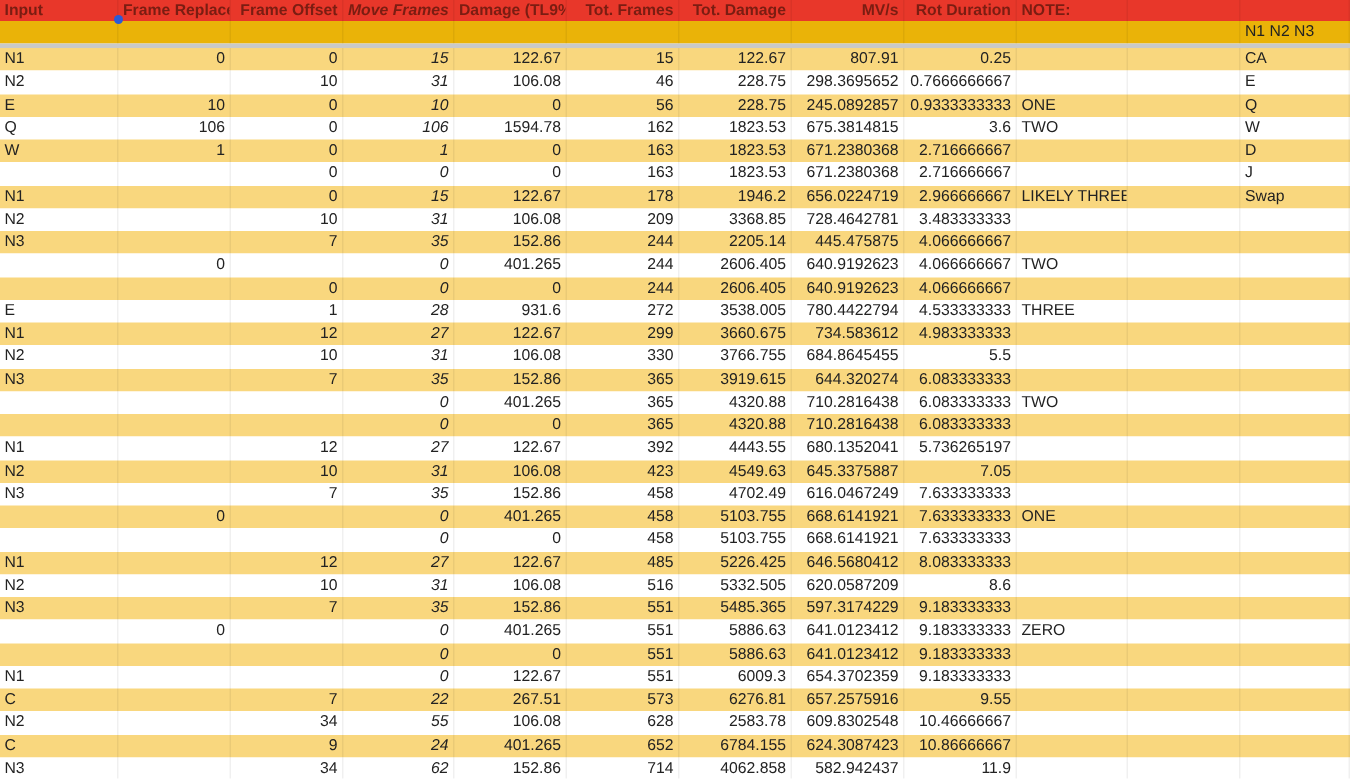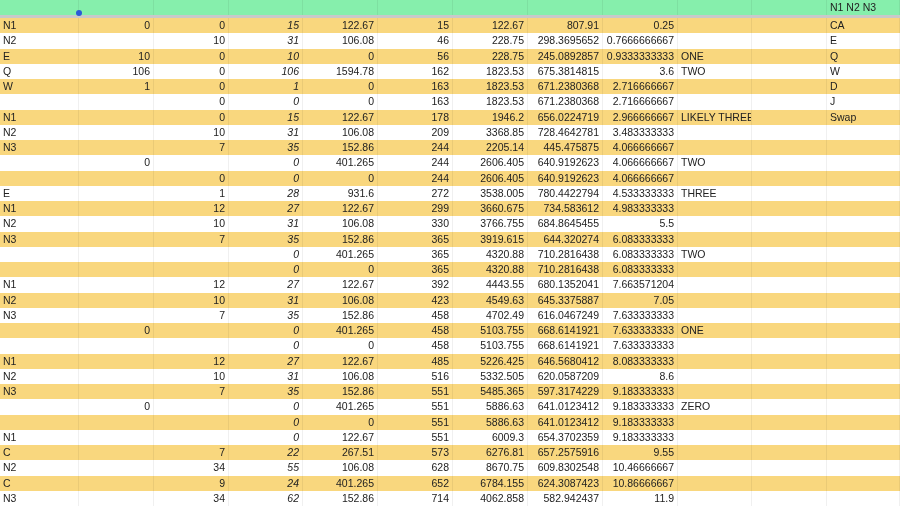--- a/index.html
+++ b/index.html
@@ -1,37 +1,51 @@
 <!DOCTYPE html>
 <html><head>
 <meta charset="utf-8">
 <style>
   html, body { margin:0; padding:0; background:#ffffff; }
   body { width:900px; height:519px; overflow:hidden; font-family:"Liberation Sans", sans-serif; font-size:10.5px; color:#222; }
   .sheet { position:relative; width:900px; height:519px; }
   .row { display:flex; height:15.25px; line-height:15.25px; box-sizing:border-box; }
   .row.header { height:14px; line-height:14px; background:#e8372a; }
   .row.header .cell { color:#7a1d12; font-weight:bold; }
-  .row.blank { height:15px; background:#86efac; }
+  .row.blank { height:15px; background:#eab308; }
   .divider { height:3px; background:#c9c9c9; }
   .row.even { background:#f9d77e; }
   .row.odd { background:#ffffff; }
   .cell { box-sizing:border-box; padding:0 3px; white-space:nowrap; overflow:hidden; border-right:1px solid rgba(0,0,0,0.06); }
   .c0{width:79px;} .c1{width:75px;} .c2{width:75px;} .c3{width:74px;} .c4{width:75px;}
   .c5{width:75px;} .c6{width:75px;} .c7{width:75px;} .c8{width:75px;} .c9{width:74px;}
   .c10{width:75px;} .c11{width:73px;}
   .num { text-align:right; }
   .it { font-style:italic; }
   .hdr-it { font-style:italic; }
   .sel-dot { position:absolute; left:76px; top:10px; width:6px; height:6px; border-radius:50%; background:#2a5bd7; }
 </style>
 </head>
 <body>
 
 <div class="sheet">
+  <div class="row header" id="hdr">
+      <div class="cell c0">Input</div>
+      <div class="cell c1 num">Frame Replace</div>
+      <div class="cell c2 num">Frame Offset</div>
+      <div class="cell c3 num hdr-it">Move Frames</div>
+      <div class="cell c4 num">Damage (TL9%</div>
+      <div class="cell c5 num">Tot. Frames</div>
+      <div class="cell c6 num">Tot. Damage</div>
+      <div class="cell c7 num">MV/s</div>
+      <div class="cell c8 num">Rot Duration</div>
+      <div class="cell c9">NOTE:</div>
+      <div class="cell c10"></div>
+      <div class="cell c11"></div>
+    </div>
   <div class="sel-dot"></div>
   <div class="row blank" id="blankrow">
       <div class="cell c0"></div>
       <div class="cell c1"></div>
       <div class="cell c2"></div>
       <div class="cell c3"></div>
       <div class="cell c4"></div>
       <div class="cell c5"></div>
       <div class="cell c6"></div>
       <div class="cell c7"></div>
@@ -282,21 +296,21 @@
       </div>
       <div class="row odd">
         <div class="cell c0">N1</div>
         <div class="cell c1 num"></div>
         <div class="cell c2 num">12</div>
         <div class="cell c3 num it">27</div>
         <div class="cell c4 num">122.67</div>
         <div class="cell c5 num">392</div>
         <div class="cell c6 num">4443.55</div>
         <div class="cell c7 num">680.1352041</div>
-        <div class="cell c8 num">7.663571204</div>
+        <div class="cell c8 num">5.736265197</div>
         <div class="cell c9"></div>
         <div class="cell c10"></div>
         <div class="cell c11"></div>
       </div>
       <div class="row even">
         <div class="cell c0">N2</div>
         <div class="cell c1 num"></div>
         <div class="cell c2 num">10</div>
         <div class="cell c3 num it">31</div>
         <div class="cell c4 num">106.08</div>
@@ -448,21 +462,21 @@
         <div class="cell c10"></div>
         <div class="cell c11"></div>
       </div>
       <div class="row odd">
         <div class="cell c0">N2</div>
         <div class="cell c1 num"></div>
         <div class="cell c2 num">34</div>
         <div class="cell c3 num it">55</div>
         <div class="cell c4 num">106.08</div>
         <div class="cell c5 num">628</div>
-        <div class="cell c6 num">8670.75</div>
+        <div class="cell c6 num">2583.78</div>
         <div class="cell c7 num">609.8302548</div>
         <div class="cell c8 num">10.46666667</div>
         <div class="cell c9"></div>
         <div class="cell c10"></div>
         <div class="cell c11"></div>
       </div>
       <div class="row even">
         <div class="cell c0">C</div>
         <div class="cell c1 num"></div>
         <div class="cell c2 num">9</div>

